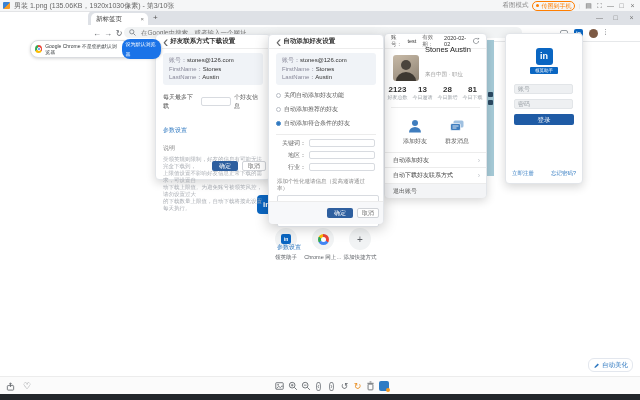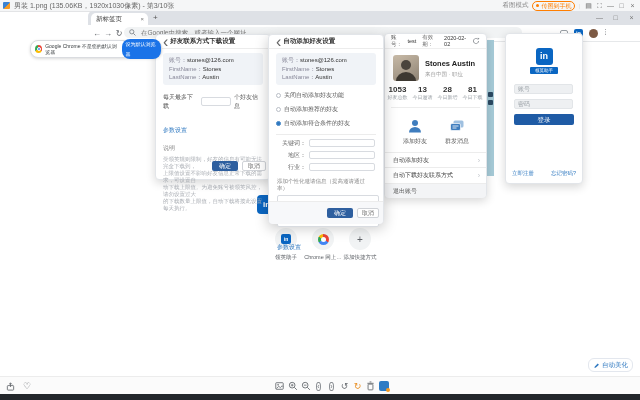--- a/index.html
+++ b/index.html
@@ -241,25 +241,25 @@
             <polygon points="7,0.8 9.4,1.6 7.6,3.4" fill="#8a8e93"></polygon>
           </svg>
       </span>
     </div>
     <div class="abs" style="left:8px;top:21px;width:26px;height:26px;border-radius:3px;background:linear-gradient(150deg,#c9bba8,#8d8273);overflow:hidden;">
       <svg width="26" height="26" viewBox="0 0 26 26">
           <circle cx="13" cy="10" r="5" fill="#4a443c"></circle>
           <path d="M3,26 a10,9 0 0 1 20,0 z" fill="#3d3831"></path>
         </svg>
     </div>
-    <div class="abs" style="left:40px;top:25px;font-size:7.5px;font-weight:bold;color:#222;">Stones Austin</div>
+    <div class="abs" style="left:40px;top:11px;font-size:7.5px;font-weight:normal;color:#222;">Stones Austin</div>
     <div class="abs" style="left:40px;top:37px;font-size:5.5px;color:#999;">来自中国 · 职位</div>
     <div class="abs flex" style="left:0;top:51px;width:101px;">
       <div style="width:25px;">
-          <div class="statv">1053</div>
+          <div class="statv">2123</div>
           <div class="statl">好友总数</div>
         </div>
       <div style="width:25px;">
           <div class="statv">13</div>
           <div class="statl">今日邀请</div>
         </div>
       <div style="width:25px;">
           <div class="statv">28</div>
           <div class="statl">今日新增</div>
         </div>

